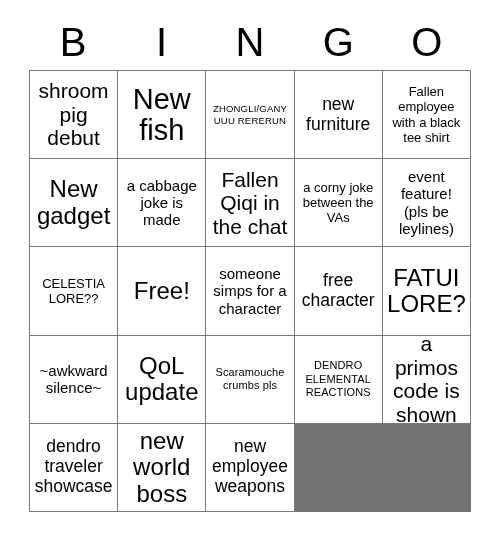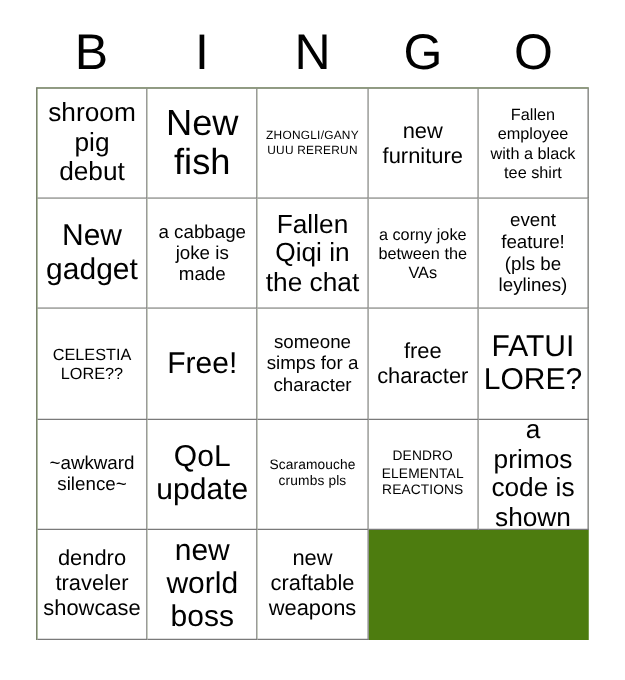--- a/index.html
+++ b/index.html
@@ -51,21 +51,21 @@
     left: 29px;
     top: 70px;
     width: 442px;
     height: 442px;
     box-sizing: border-box;
     border-top: 1px solid #7a7a7a;
     border-left: 1px solid #7a7a7a;
     display: grid;
     grid-template-columns: repeat(5, 1fr);
     grid-template-rows: repeat(5, 1fr);
-    background: #4d7c0f;
+    background: #737373;
   }
 
   .cell {
     box-sizing: border-box;
     border-right: 1px solid #7a7a7a;
     border-bottom: 1px solid #7a7a7a;
     display: flex;
     align-items: center;
     justify-content: center;
     text-align: center;
@@ -168,17 +168,17 @@
       <div class="cell fs-xl">
         <span class="cell-text">a primos code is shown</span>
       </div>
       <div class="cell fs-lg">
         <span class="cell-text">dendro traveler showcase</span>
       </div>
       <div class="cell fs-2xl">
         <span class="cell-text">new world boss</span>
       </div>
       <div class="cell fs-lg">
-        <span class="cell-text">new craftable weapons</span>
+        <span class="cell-text">new employee weapons</span>
       </div>
     </div>
 
 </div>
 
 </body></html>

